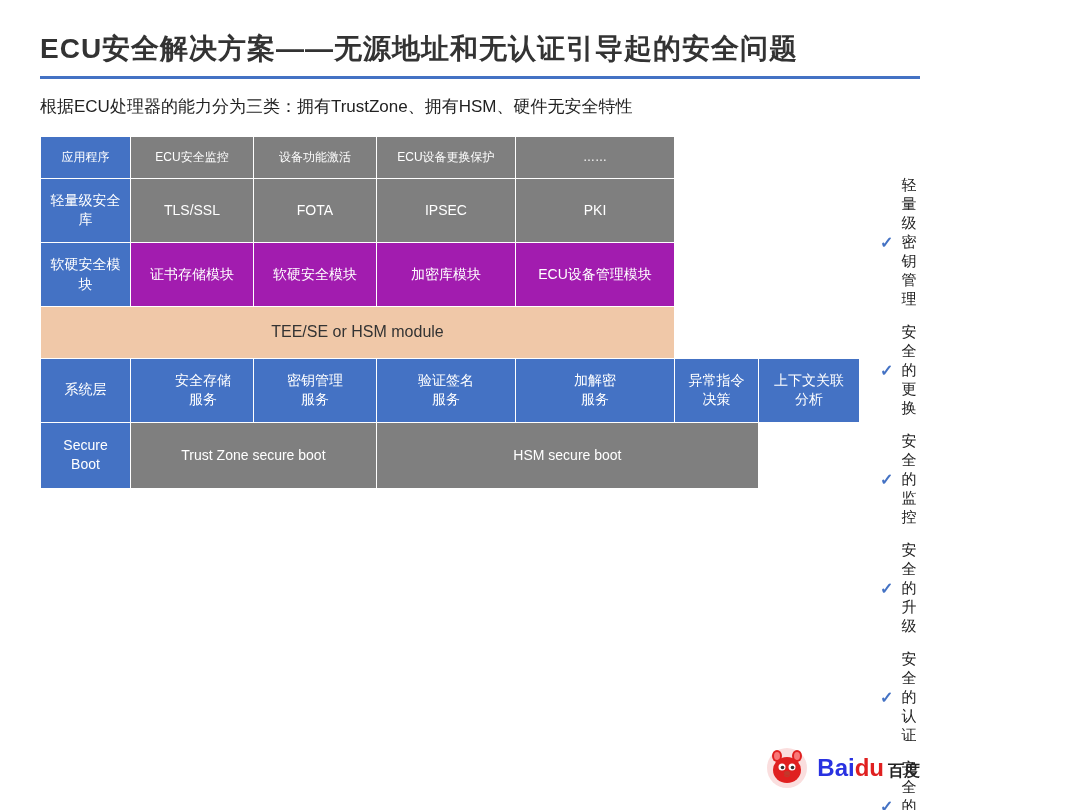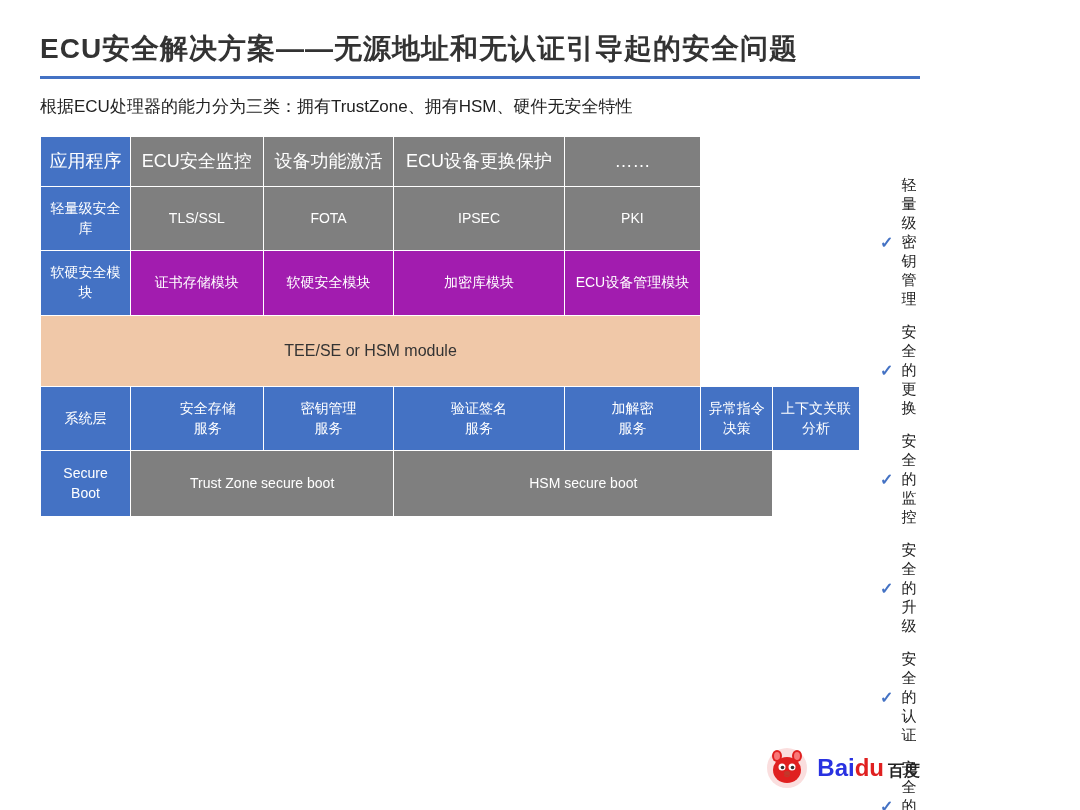--- a/index.html
+++ b/index.html
@@ -53,21 +53,21 @@
     .table-container table {
       width: 100%;
       border-collapse: collapse;
     }
     
     .row-app td {
       background: #7f7f7f;
       color: #fff;
       border: 1px solid #fff;
       text-align: center;
-      font-size: 18px;
+      font-size: 12px;
       padding: 12px 8px;
       vertical-align: middle;
     }
     .row-lib td {
       background: #7f7f7f;
       color: #fff;
       border: 1px solid #fff;
       text-align: center;
       font-size: 14px;
       padding: 12px 8px;
@@ -82,21 +82,21 @@
       padding: 12px 8px;
       vertical-align: middle;
     }
     .row-tee td {
       background: #f0c8a8;
       color: #333;
       border: 1px solid #fff;
       text-align: center;
       font-size: 16px;
       font-weight: 500;
-      padding: 24px 8px;
+      padding: 14px 8px;
       vertical-align: middle;
     }
     .row-sys td {
       background: #4472C4;
       color: #fff;
       border: 1px solid #fff;
       text-align: center;
       font-size: 14px;
       padding: 12px 6px;
       vertical-align: middle;

